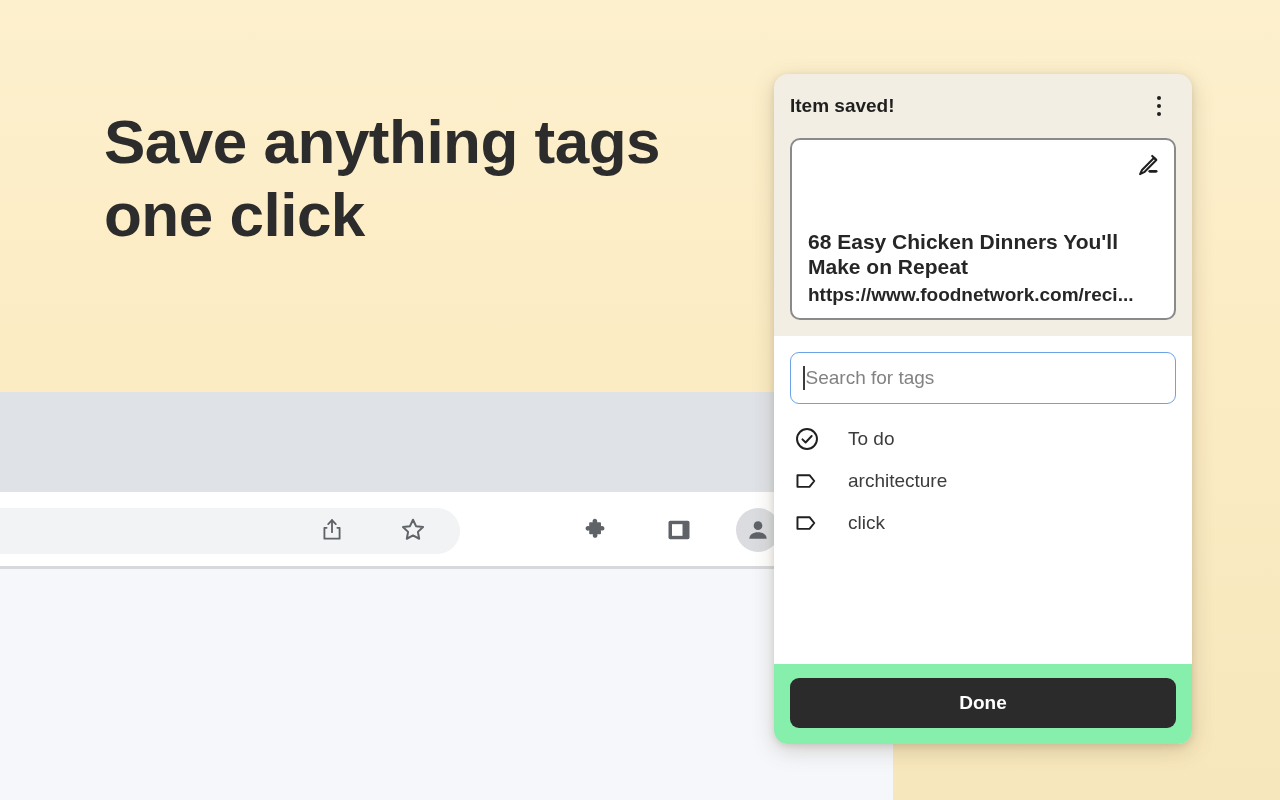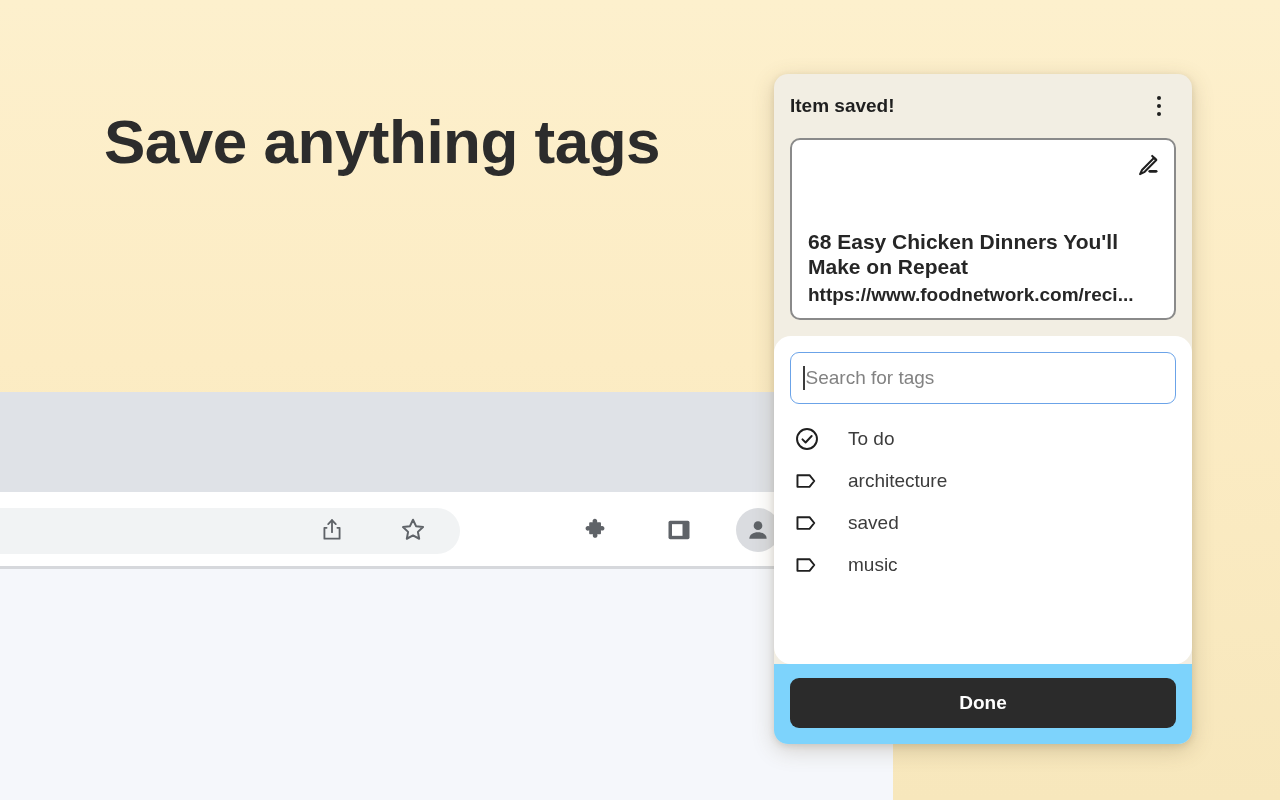--- a/index.html
+++ b/index.html
@@ -201,21 +201,20 @@
   }
 
   
   #tag-panel {
     flex: 1 1 auto;
     background: #ffffff;
     padding: 16px 16px 0 16px;
     overflow: hidden;
     display: flex;
     flex-direction: column;
-    border-radius: 17px;
   }
 
   #tag-search-field {
     flex: 0 0 auto;
     height: 52px;
     border: 1.5px solid #6ba3e8;
     border-radius: 9px;
     display: flex;
     align-items: center;
     padding: 0 12px;
@@ -255,21 +254,21 @@
   }
   .tag-row-label {
     font-size: 19px;
     color: #3c3c3c;
   }
 
   
   #popup-footer {
     flex: 0 0 auto;
     padding: 14px 16px 16px 16px;
-    background: #7dd3fc;
+    background: #86efac;
   }
   #done-button {
     width: 100%;
     height: 50px;
     background: #2b2b2b;
     color: #ffffff;
     border: none;
     border-radius: 9px;
     font-family: "Liberation Sans", sans-serif;
     font-size: 19px;
@@ -277,20 +276,21 @@
     cursor: pointer;
   }
 </style>
 </head>
 <body>
 
 <div id="page-root">
 
   <h1 id="promo-headline">
     <span>Save anything tags</span><br>
+    <span>one click</span>
   </h1>
 
   <div id="browser-window">
 
     <div id="browser-tabstrip"></div>
 
     <div id="browser-toolbar">
       <div id="omnibox"></div>
     </div>
 
@@ -380,29 +380,21 @@
               </svg>
             </span>
             <span class="tag-row-label">architecture</span>
           </div>
           <div class="tag-row">
             <span class="tag-row-icon">
               <svg width="26" height="26" viewBox="0 0 24 24" fill="none" stroke="#1f1f1f" stroke-width="1.8" stroke-linejoin="round">
                 <path d="M3.2 6.6h11.1l4.4 5.4-4.4 5.4H3.2z"></path>
               </svg>
             </span>
-            <span class="tag-row-label">saved</span>
-          </div>
-          <div class="tag-row">
-            <span class="tag-row-icon">
-              <svg width="26" height="26" viewBox="0 0 24 24" fill="none" stroke="#1f1f1f" stroke-width="1.8" stroke-linejoin="round">
-                <path d="M3.2 6.6h11.1l4.4 5.4-4.4 5.4H3.2z"></path>
-              </svg>
-            </span>
-            <span class="tag-row-label">music</span>
+            <span class="tag-row-label">click</span>
           </div>
         </div>
 
     </div>
 
     <div id="popup-footer">
       <button id="done-button">Done</button>
     </div>
 
   </div>

